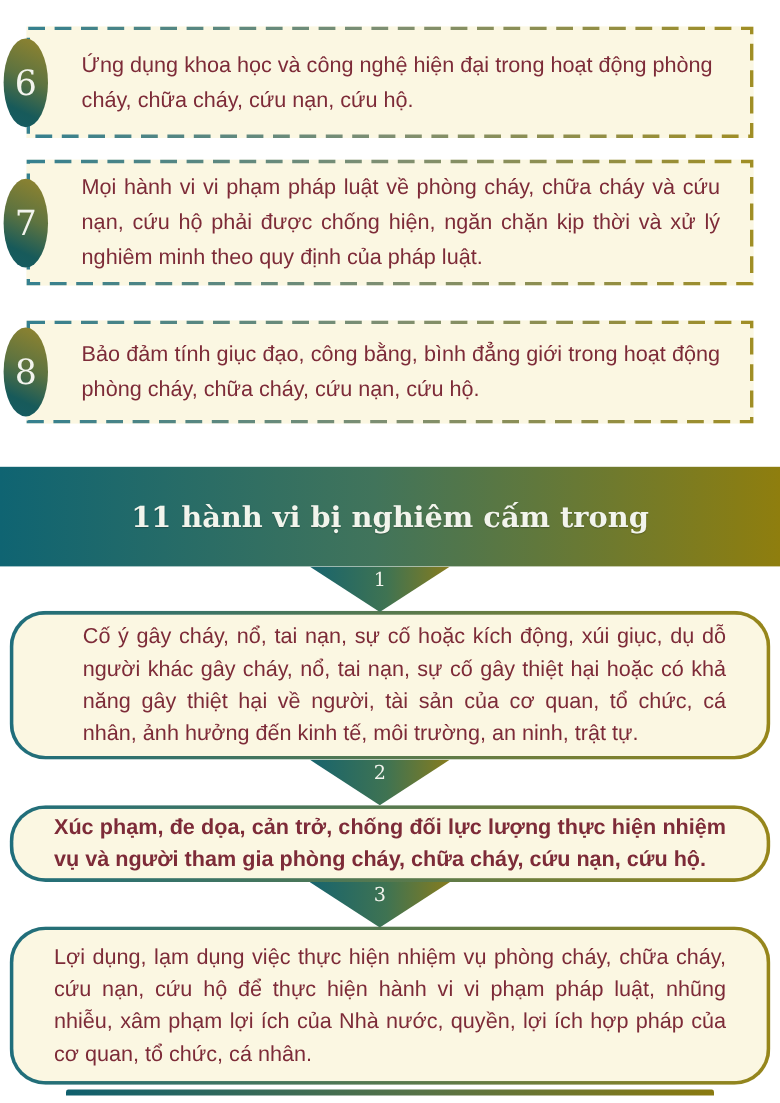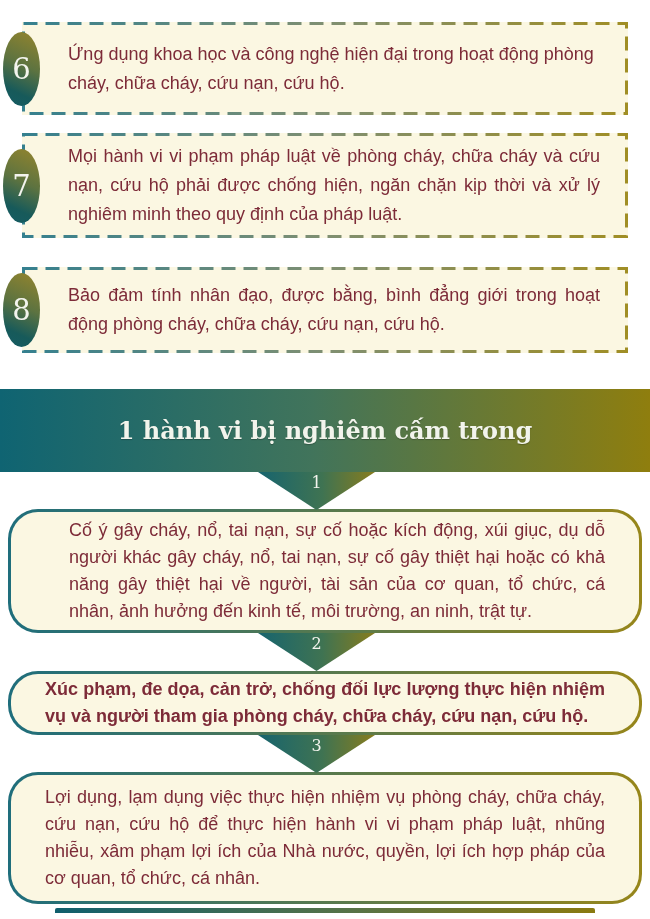--- a/index.html
+++ b/index.html
@@ -170,25 +170,25 @@
           <stop offset="0" stop-color="#35808f"></stop>
             <stop offset="0.5" stop-color="#7f8f72"></stop>
             <stop offset="1" stop-color="#a08e25"></stop>
         </linearGradient>
       </defs>
       <rect x="1.5" y="1.5" width="603" height="83" fill="none" stroke="url(#gd3)" stroke-width="3" stroke-dasharray="14 8"></rect>
     </svg>
     <div class="badge">
       <span>8</span>
     </div>
-    <div class="p-text">Bảo đảm tính nhân đạo, được bằng, bình đẳng giới trong hoạt động phòng cháy, chữa cháy, cứu nạn, cứu hộ.</div>
+    <div class="p-text">Bảo đảm tính giục đạo, công bằng, bình đẳng giới trong hoạt động phòng cháy, chữa cháy, cứu nạn, cứu hộ.</div>
   </div>
 
   <div class="banner">
-    <div class="banner-line">1 hành vi bị nghiêm cấm trong</div>
+    <div class="banner-line">11 hành vi bị nghiêm cấm trong</div>
   </div>
 
   <div class="arrow">
     <div class="tri"></div>
     <div class="num">1</div>
   </div>
 
   <div class="act" id="act1">
     <div class="act-text">Cố ý gây cháy, nổ, tai nạn, sự cố hoặc kích động, xúi giục, dụ dỗ người khác gây cháy, nổ, tai nạn, sự cố gây thiệt hại hoặc có khả năng gây thiệt hại về người, tài sản của cơ quan, tổ chức, cá nhân, ảnh hưởng đến kinh tế, môi trường, an ninh, trật tự.</div>
   </div>

